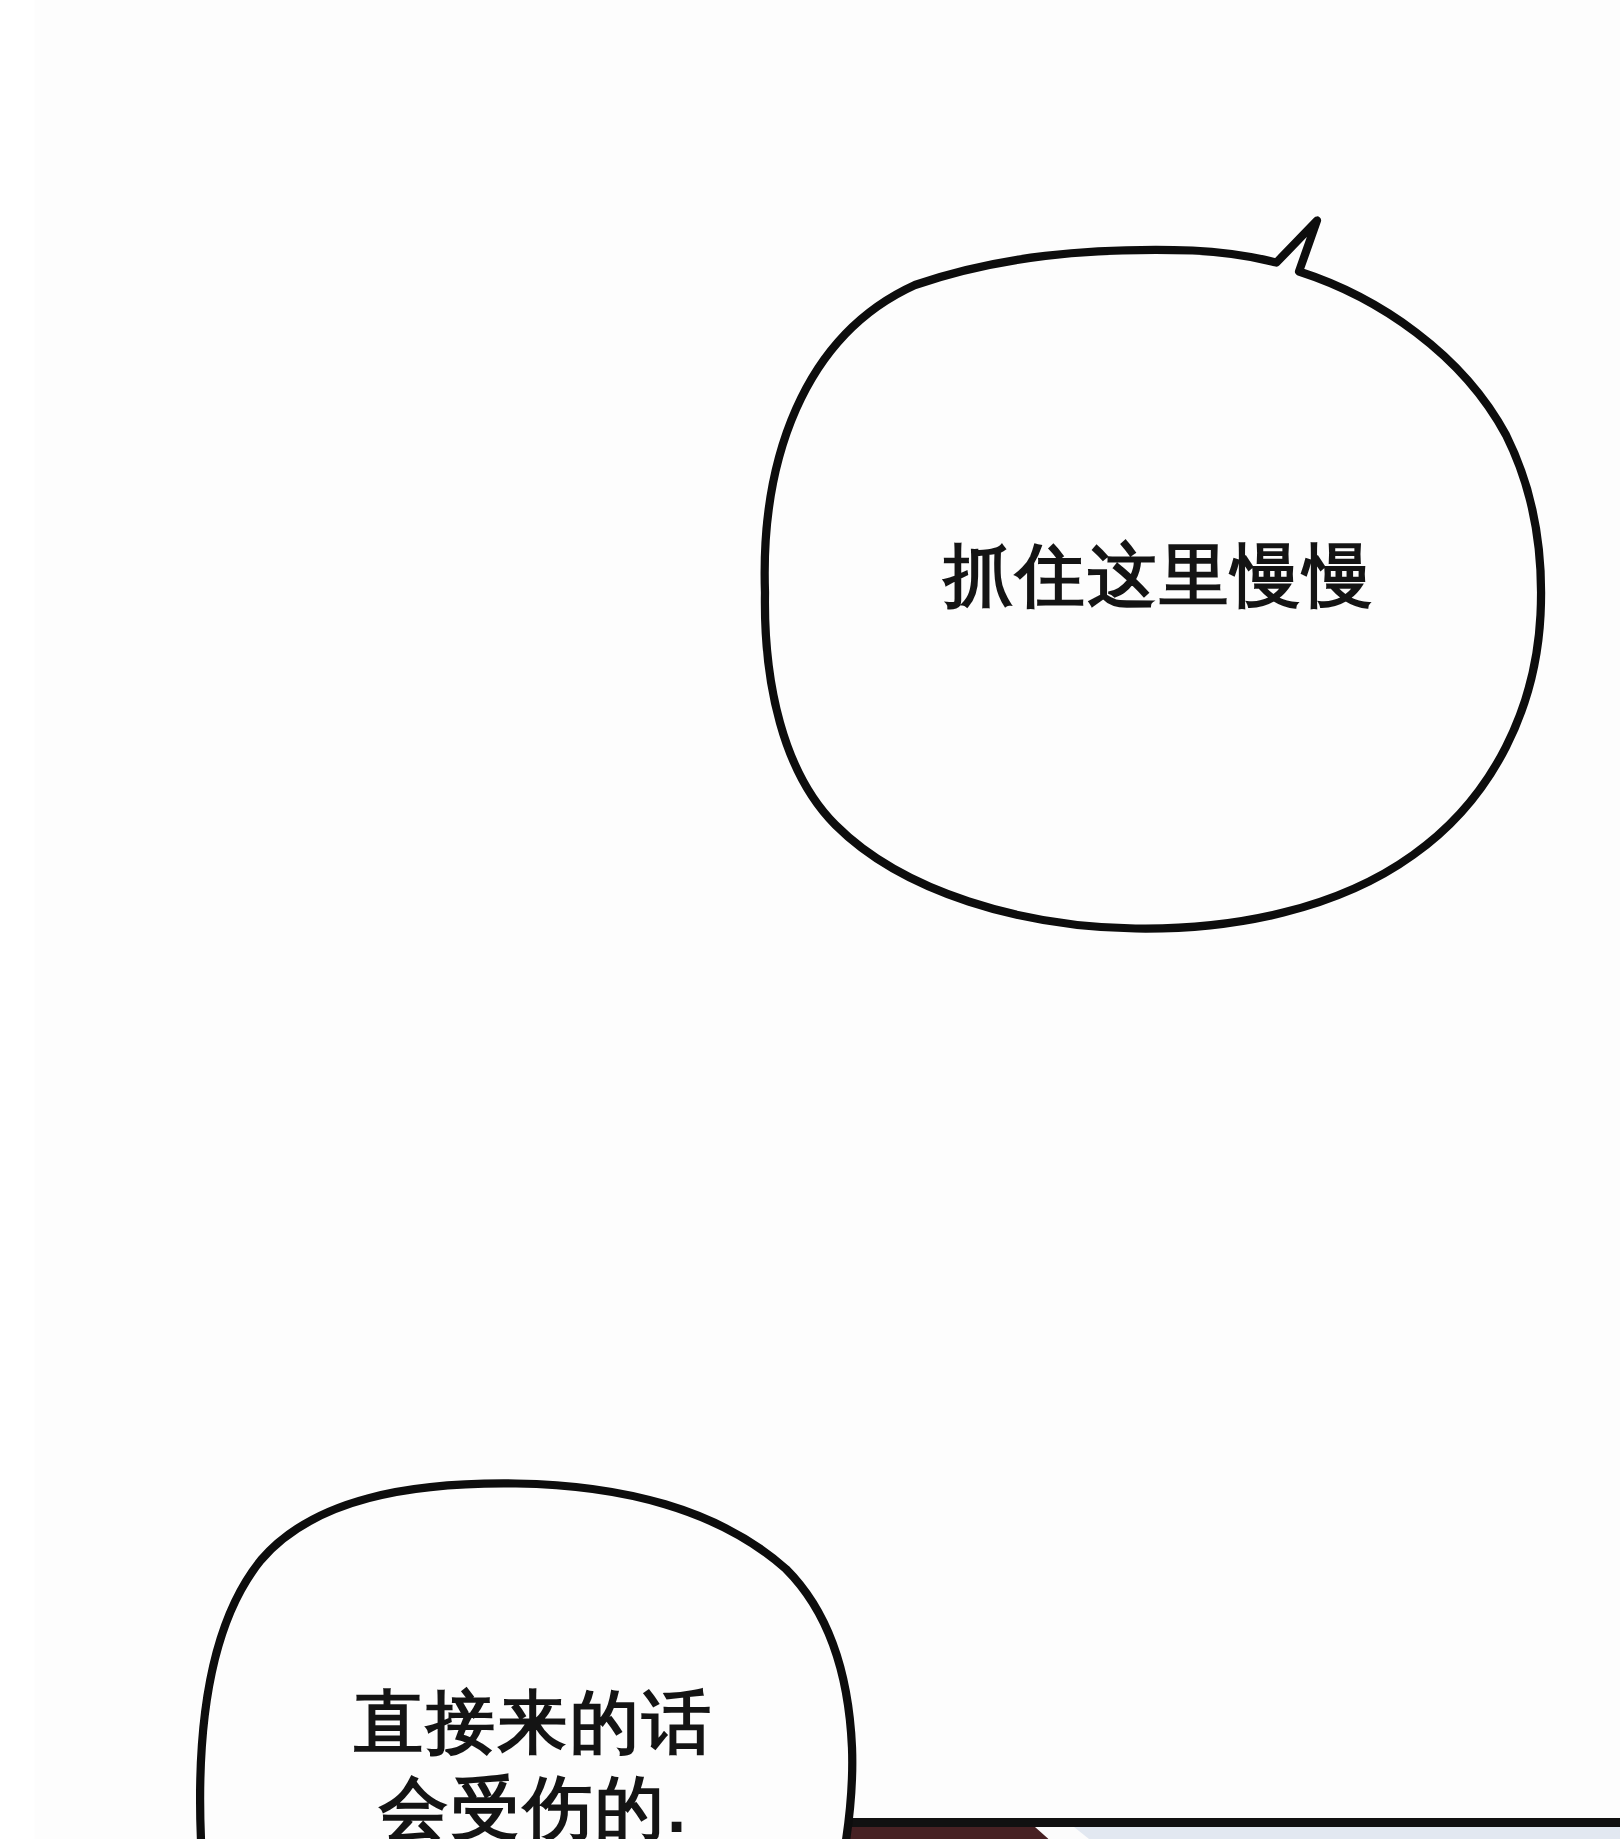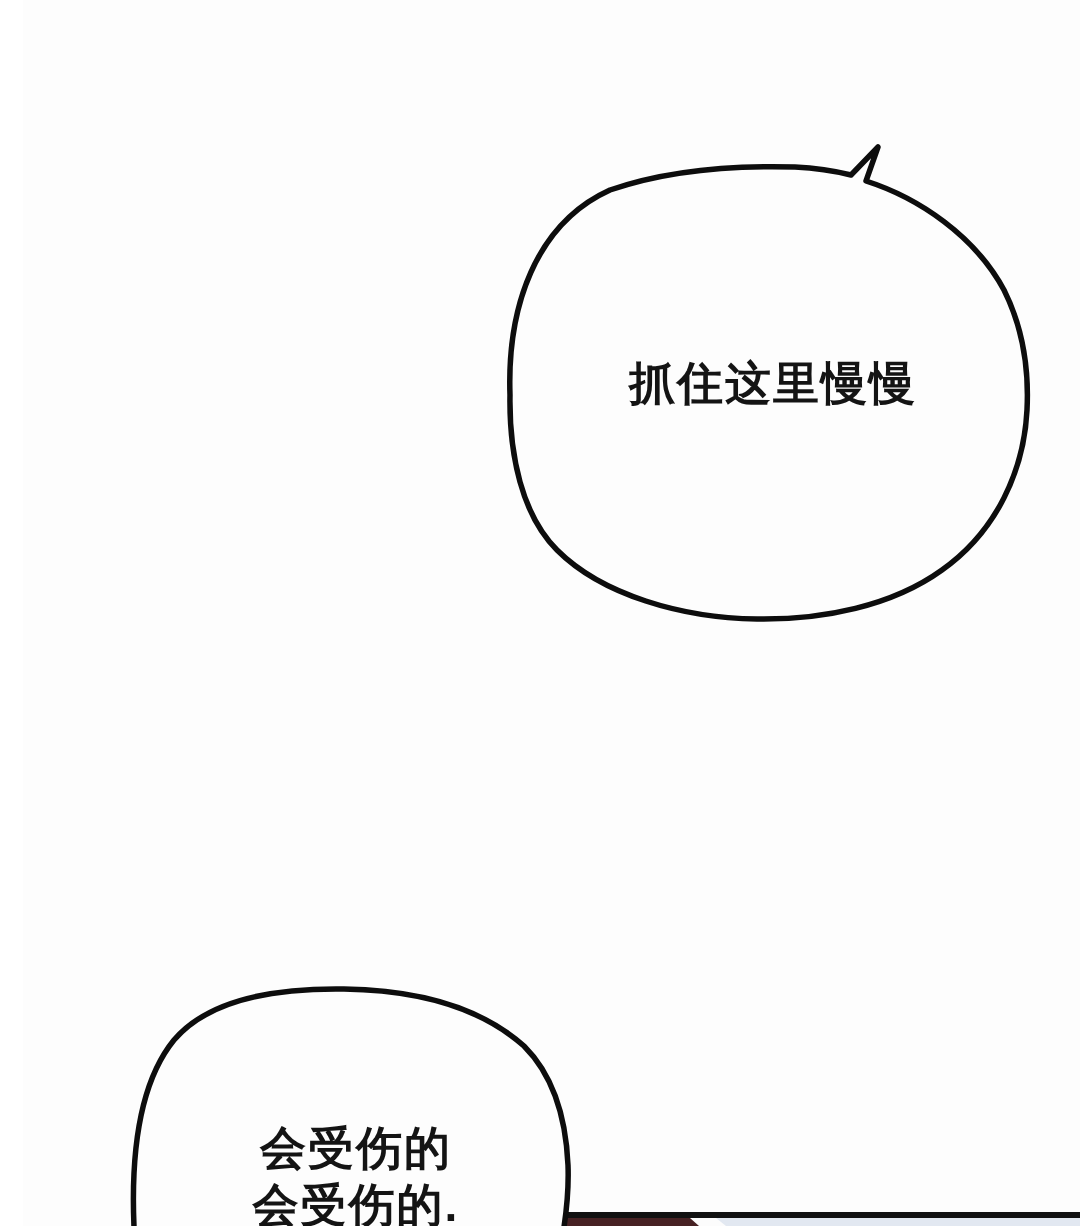--- a/index.html
+++ b/index.html
@@ -121,17 +121,17 @@
              C 531 1076, 543 1120, 545 1165
              C 546 1191, 543 1218, 538 1245
              L 112 1245 Z" fill="#fdfdfd" stroke="#0d0d0d" stroke-width="5.5" stroke-linejoin="round"></path>
   </svg>
 
   <div class="bubble-text bubble-text-top">
     <span class="line">抓住这里慢慢</span>
   </div>
 
   <div class="bubble-text bubble-text-bottom">
-    <span class="line">会受伤的</span>
+    <span class="line">直接来的话</span>
     <span class="line">会受伤的.</span>
   </div>
 
 </div>
 
 </body></html>

